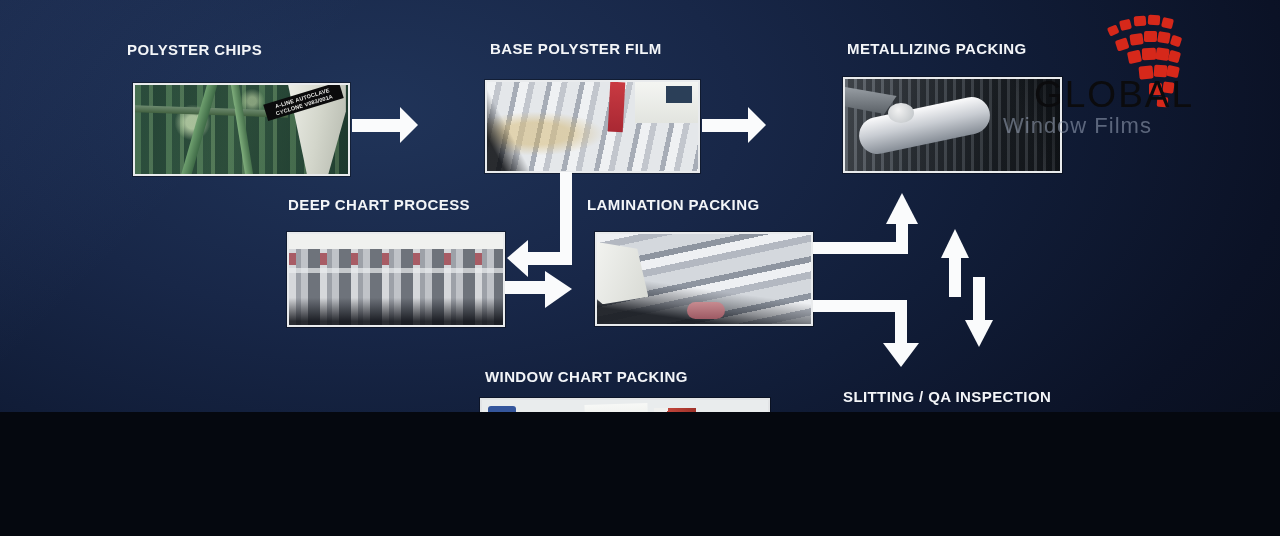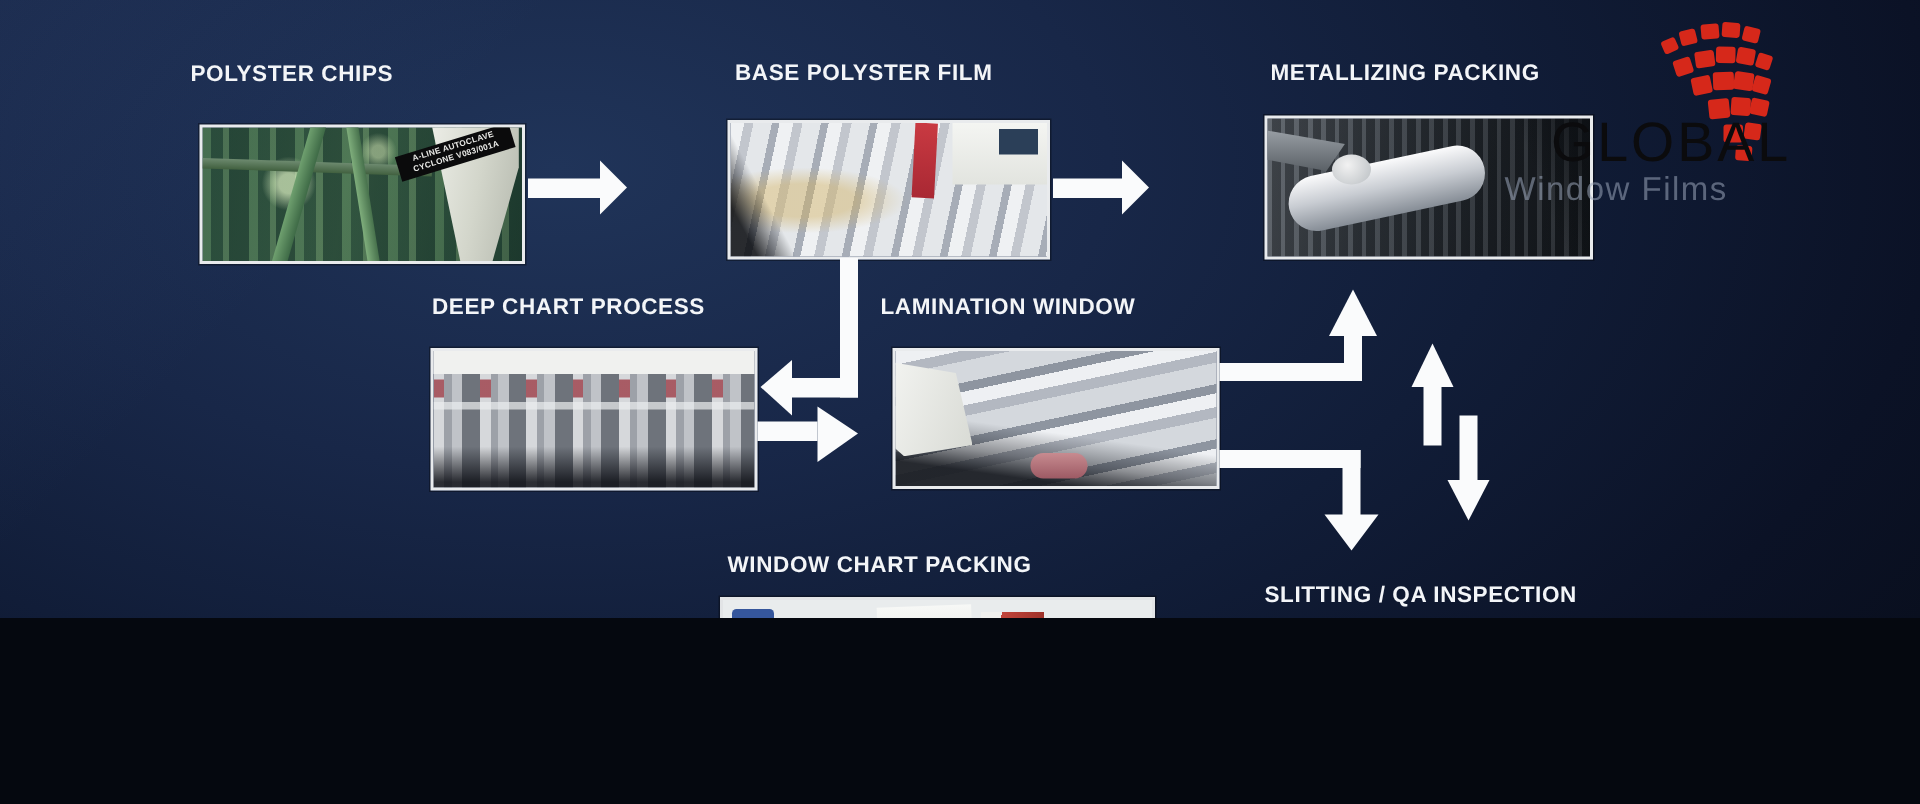--- a/index.html
+++ b/index.html
@@ -142,21 +142,21 @@
     <g>
       <rect x="800" y="457" width="42" height="14"></rect>
         <polygon points="800,448 800,481 777,464"></polygon>
     </g>
   </svg>
 
   <div class="node-label" style="left:127px;top:42px">POLYSTER CHIPS</div>
   <div class="node-label" style="left:490px;top:41px">BASE POLYSTER FILM</div>
   <div class="node-label" style="left:847px;top:41px">METALLIZING PACKING</div>
   <div class="node-label" style="left:288px;top:197px">DEEP CHART PROCESS</div>
-  <div class="node-label" style="left:587px;top:197px">LAMINATION WINDOW</div>
+  <div class="node-label" style="left:587px;top:197px">LAMINATION PACKING</div>
   <div class="node-label" style="left:485px;top:369px">WINDOW CHART PACKING</div>
   <div class="node-label" style="left:843px;top:389px">SLITTING / QA INSPECTION</div>
 
   <div class="photo ph-chips">
     <div class="shape chips-beam"></div>
     <div class="shape chips-pipe1"></div>
     <div class="shape chips-pipe2"></div>
     <div class="shape chips-cyclone"></div>
     <div class="shape chips-tag">A-LINE AUTOCLAVE CYCLONE V083/001A</div>
   </div>

